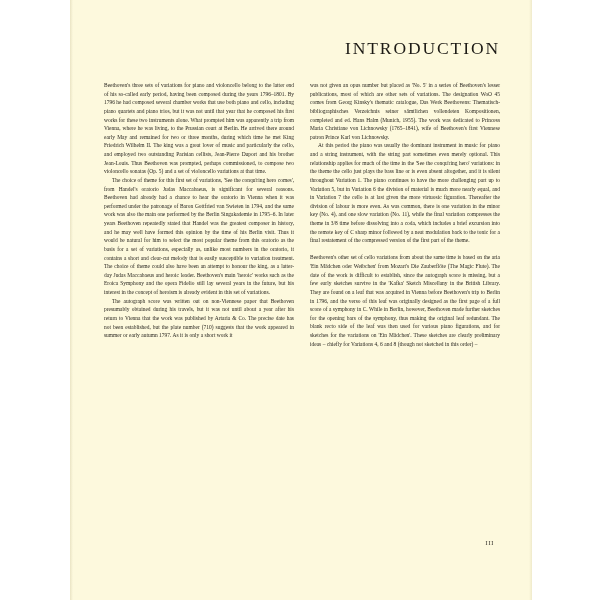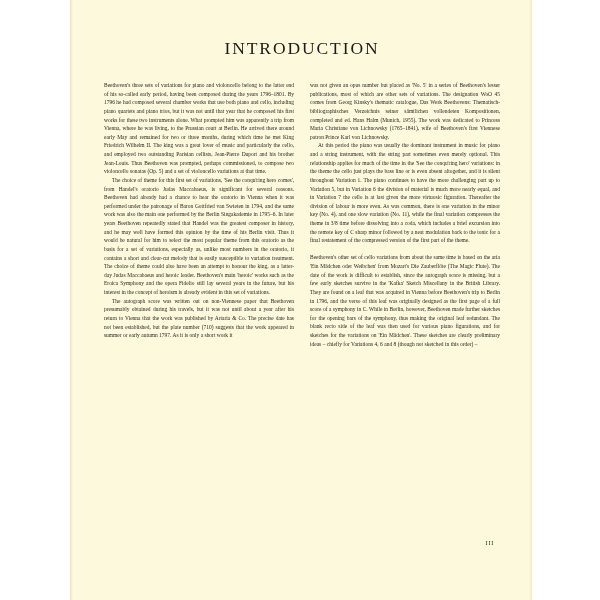--- a/index.html
+++ b/index.html
@@ -29,21 +29,21 @@
     box-sizing: border-box;
   }
   #page-inner {
     position: absolute;
     left: 34px;
     top: 38px;
     width: 396px;
     height: 524px;
   }
   .page-title {
-    text-align: center;
+    text-align: right;
     font-size: 17.5px;
     letter-spacing: 1.9px;
     font-weight: 400;
     color: #1d1b16;
     margin: 0 0 22px 0;
     font-family: "Liberation Serif", "DejaVu Serif", serif;
   }
   .columns {
     display: flex;
     flex-direction: row;

